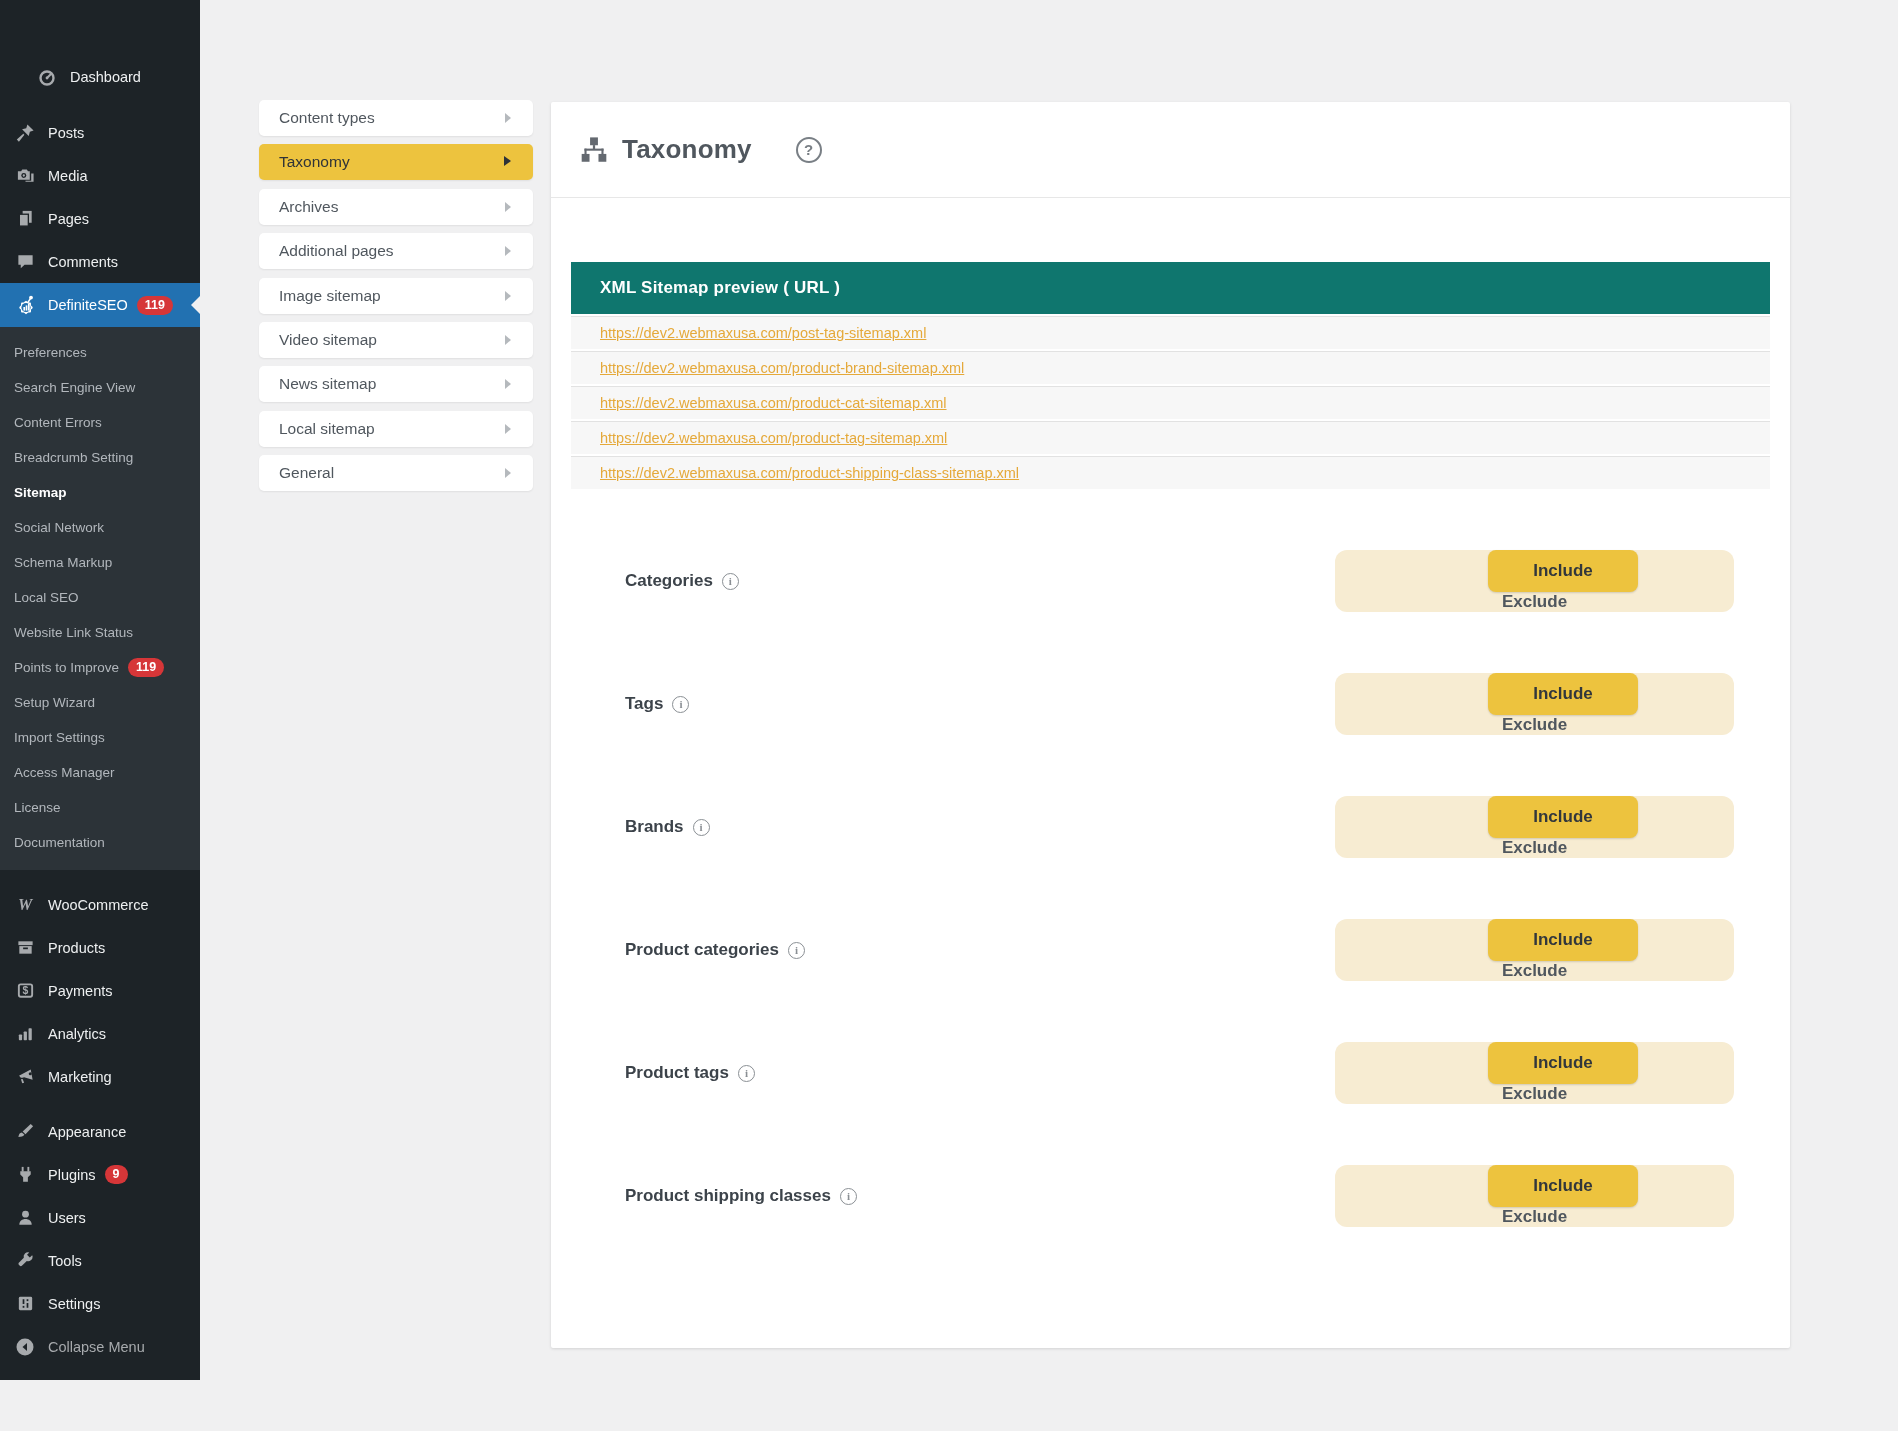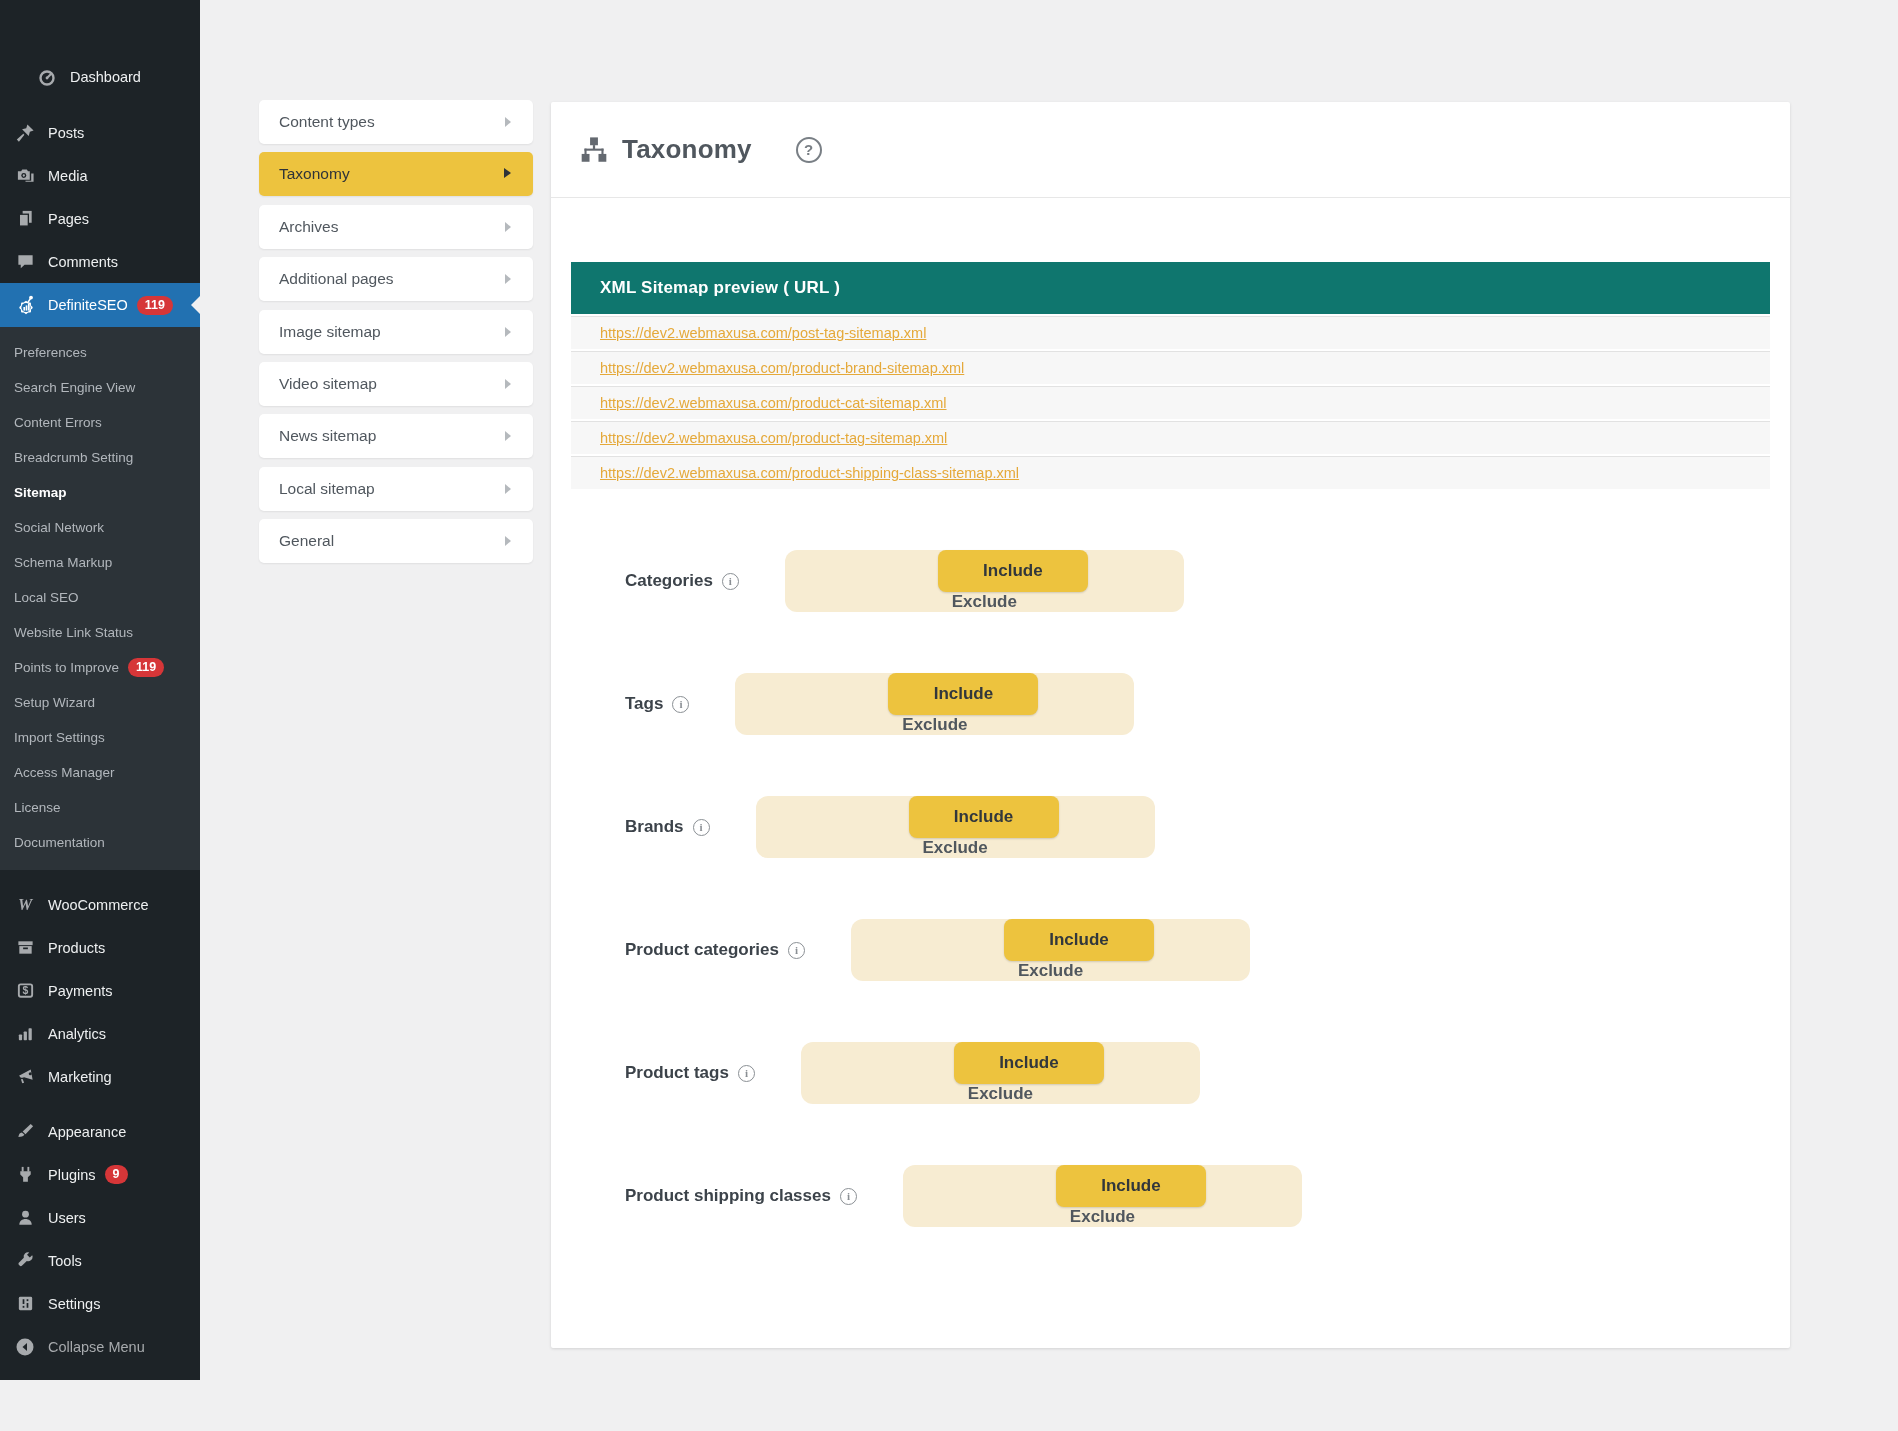--- a/index.html
+++ b/index.html
@@ -61,21 +61,21 @@
 
   .collapse-item { color: #a7aaad; text-align: center; }
   .collapse-item .mi { color: #a7aaad; }
 
   
   .settings-menu {
     position: absolute; left: 259px; top: 100px; width: 274px;
     display: flex; flex-direction: column; gap: 8.4px;
   }
   .menu-card {
-    height: 44px; background: #ffffff;
+    height: 36px; background: #ffffff;
     border-radius: 5px;
     box-shadow: 0 1px 2px rgba(0,0,0,.07);
     display: flex; align-items: center;
     padding: 0 20px;
     font-size: 15.5px; color: #50575e;
     cursor: pointer; position: relative;
   }
   .menu-card .chev {
     position: absolute; right: 22px; top: 50%; margin-top: -5px;
     width: 0; height: 0;
@@ -123,21 +123,21 @@
     display: flex; align-items: center; padding-left: 29px;
   }
   .preview-row a {
     color: #e5a93a; font-size: 14.5px;
     text-decoration: underline; cursor: pointer;
   }
 
   .tax-rows { padding: 0 20px; }
   .tax-row {
     margin-top: 61px; height: 62px;
-    display: flex; align-items: center; justify-content: flex-start; gap: 46px;
+    display: flex; align-items: center; justify-content: space-between; gap: 46px;
   }
   .tax-label-wrap { display: flex; align-items: center; padding-left: 54px; }
   .tax-label { font-size: 17px; font-weight: bold; color: #3c434a; }
   .info-circle {
     width: 17px; height: 17px; margin-left: 9px;
     border: 1.5px solid #8a8f94; border-radius: 50%;
     color: #8a8f94; font-size: 11px; font-weight: bold;
     display: flex; align-items: center; justify-content: center;
     font-family: "Liberation Serif", serif;
     cursor: pointer;

